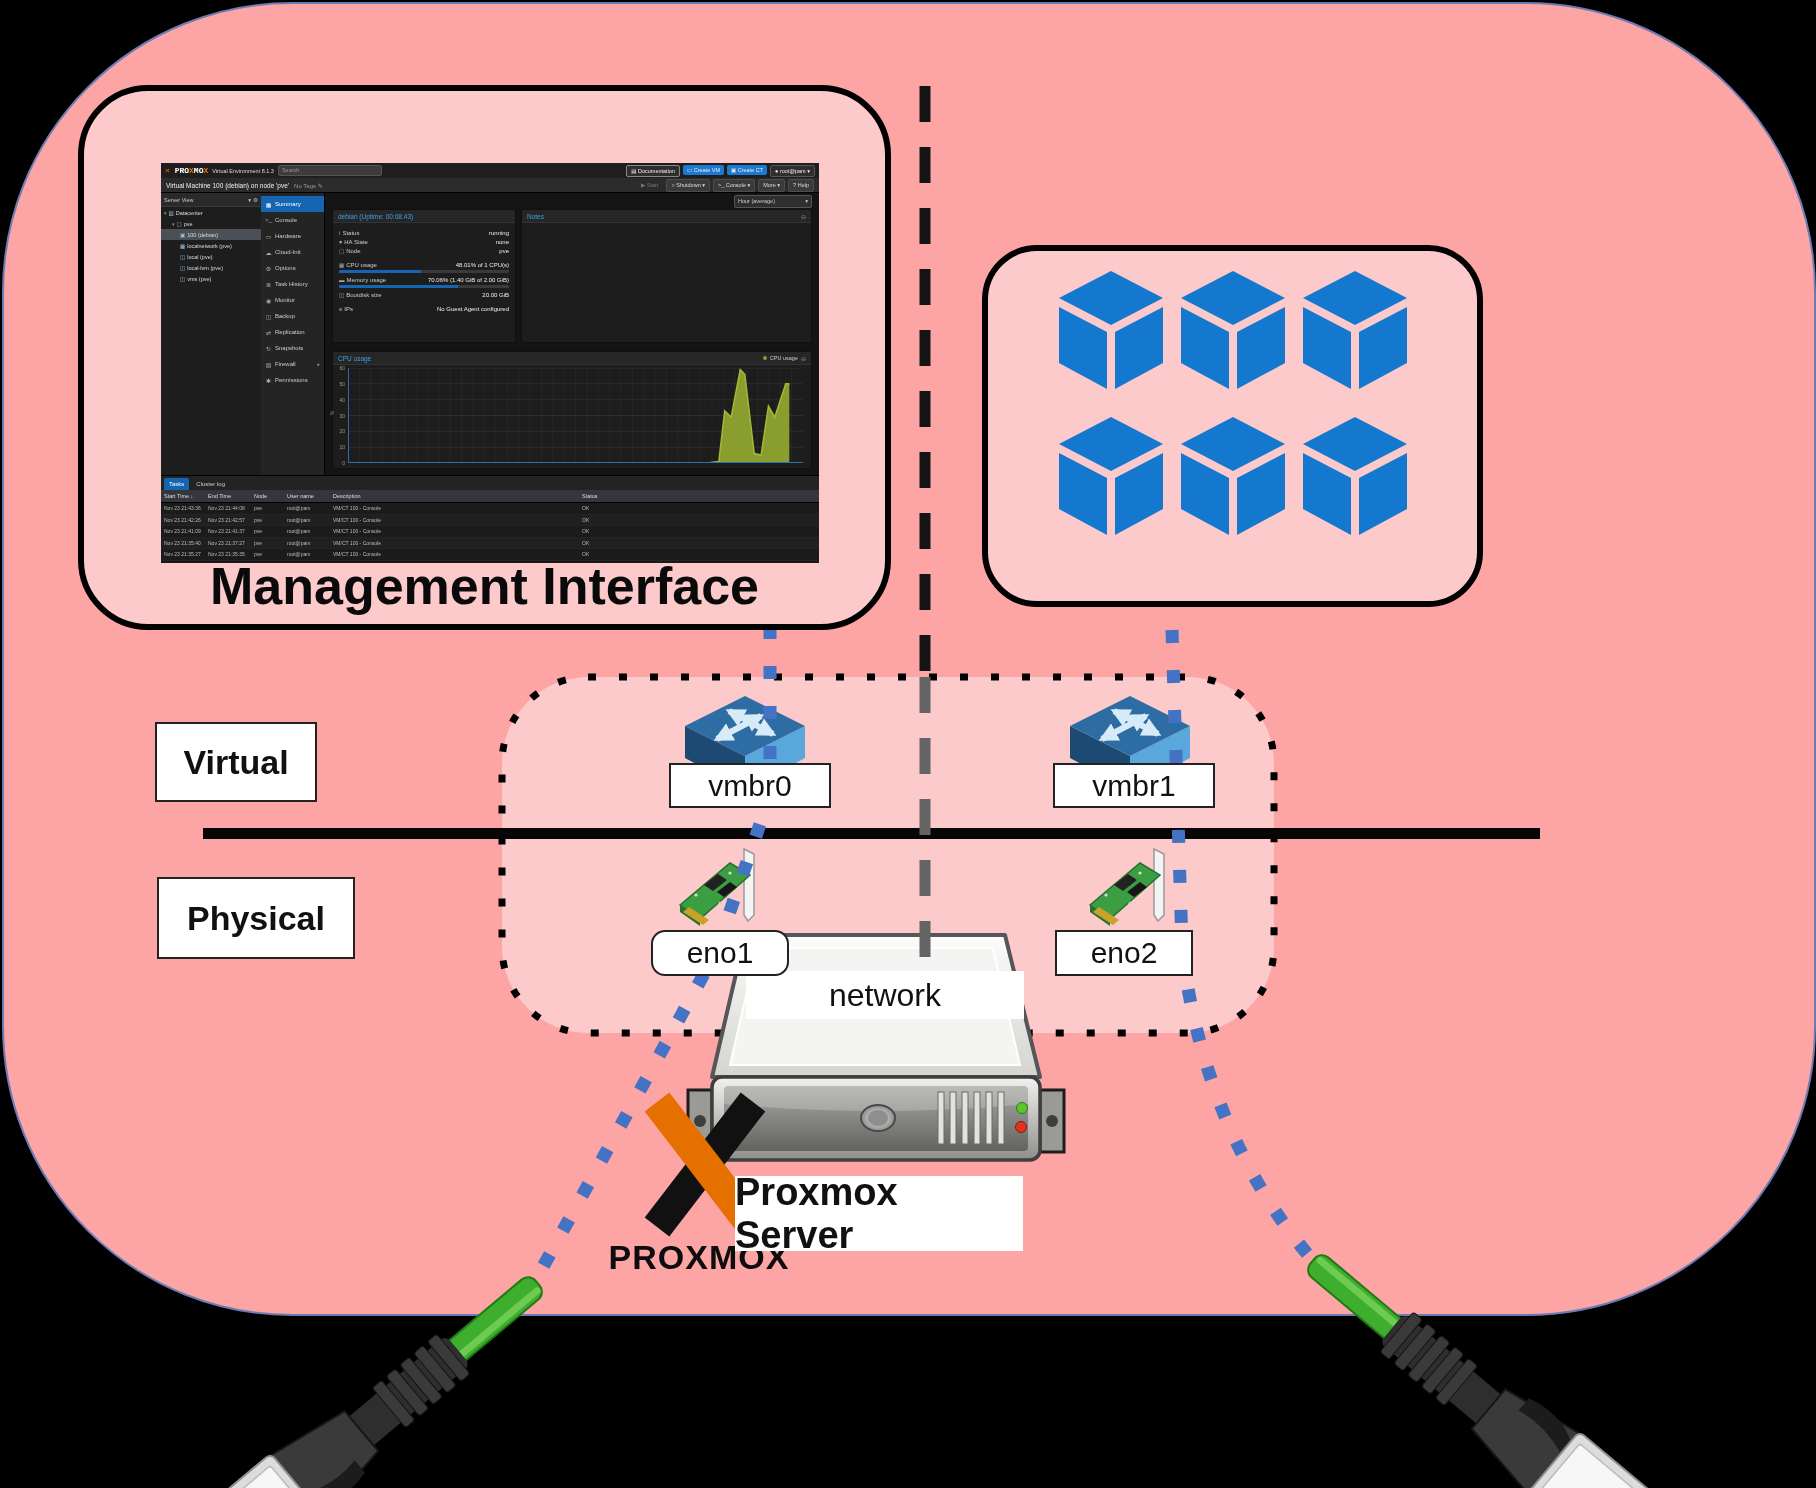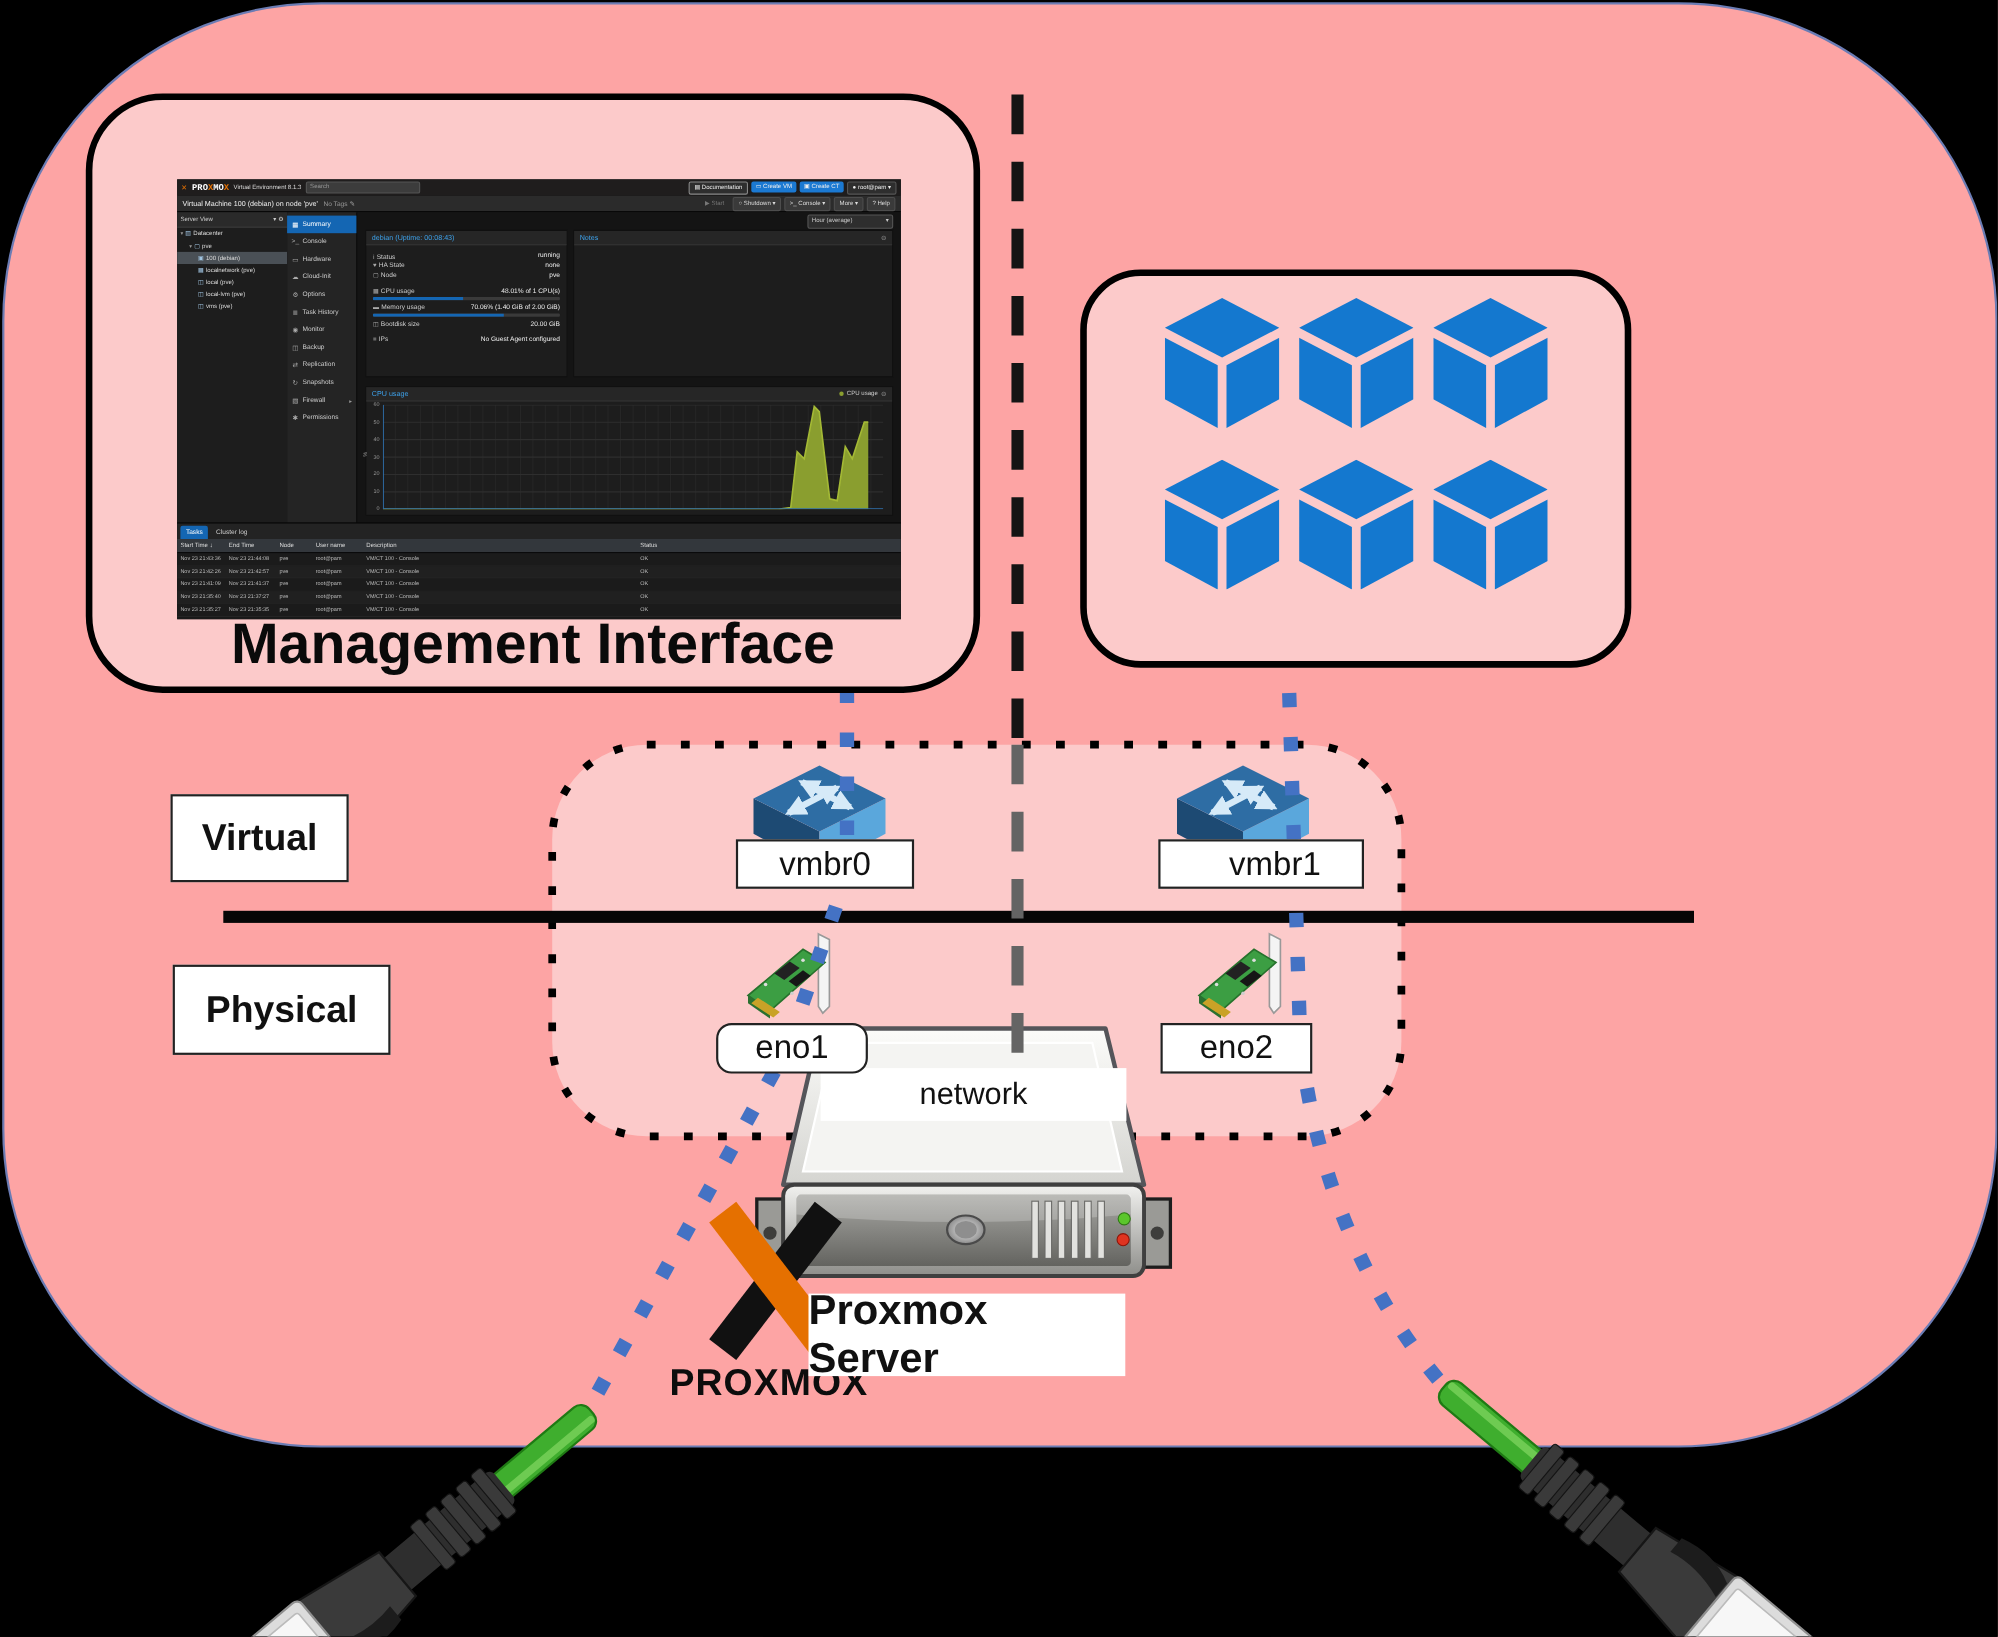--- a/index.html
+++ b/index.html
@@ -215,23 +215,23 @@
     </svg>
   <svg class="art" style="left:1080px;top:843px" width="96" height="92" viewBox="0 0 96 92">
       <use href="#nicShape"></use>
     </svg>
 
   <svg class="layer">
     <path d="M770,626 L770,795 L716,952 L533,1285" fill="none" stroke="var(--dotblue)" stroke-width="13" stroke-dasharray="13 27"></path>
     <path d="M1172,630 L1182,945 C1195,1070 1245,1185 1317,1265" fill="none" stroke="var(--dotblue)" stroke-width="13" stroke-dasharray="13 27"></path>
   </svg>
 
-  <div class="wlabel" style="left:746px;top:971px;width:278px;height:48px;font-size:28px;">network</div>
+  <div class="wlabel" style="left:746px;top:971px;width:278px;height:48px;font-size:32px;">network</div>
   <div class="wlabel bordered" style="left:669px;top:763px;width:158px;height:41px;font-size:30px;">vmbr0</div>
-  <div class="wlabel bordered" style="left:1053px;top:763px;width:158px;height:41px;font-size:30px;padding-left:25px;">vmbr1</div>
+  <div class="wlabel bordered" style="left:1053px;top:763px;width:158px;height:41px;font-size:30px;">vmbr1</div>
   <div class="wlabel bordered" style="left:651px;top:930px;width:134px;height:42px;font-size:30px;border-radius:14px;">eno1</div>
   <div class="wlabel bordered" style="left:1055px;top:930px;width:134px;height:42px;font-size:30px;">eno2</div>
 
   <div class="rbox" style="left:78px;top:85px;width:801px;height:533px;border-radius:70px;">
     <div class="mini-ui">
       <div class="m-top">
         <span class="m-logo" id="ui-logo"><span class="ox">✕</span> PRO<span class="ox">X</span>MO<span class="ox">X</span></span>
         <span class="m-version">Virtual Environment 8.1.3</span>
         <span class="m-search">Search</span>
         <span class="m-top-actions" id="top-actions">

